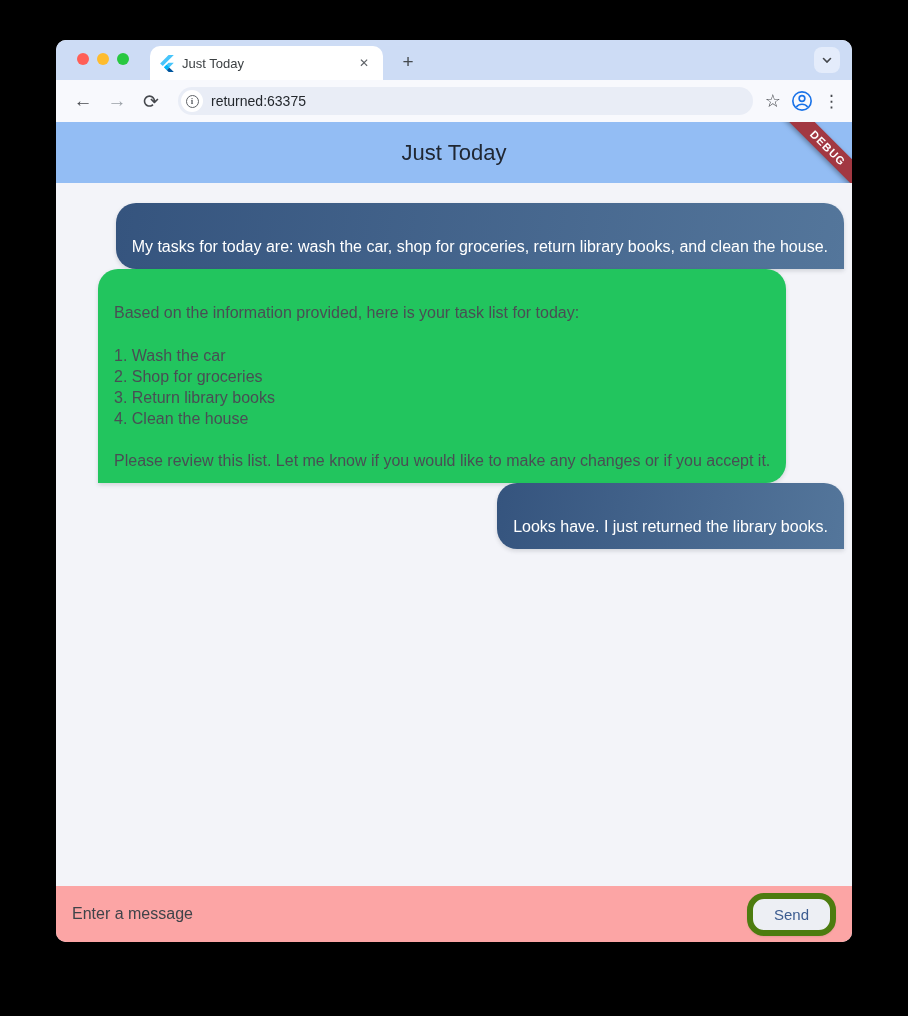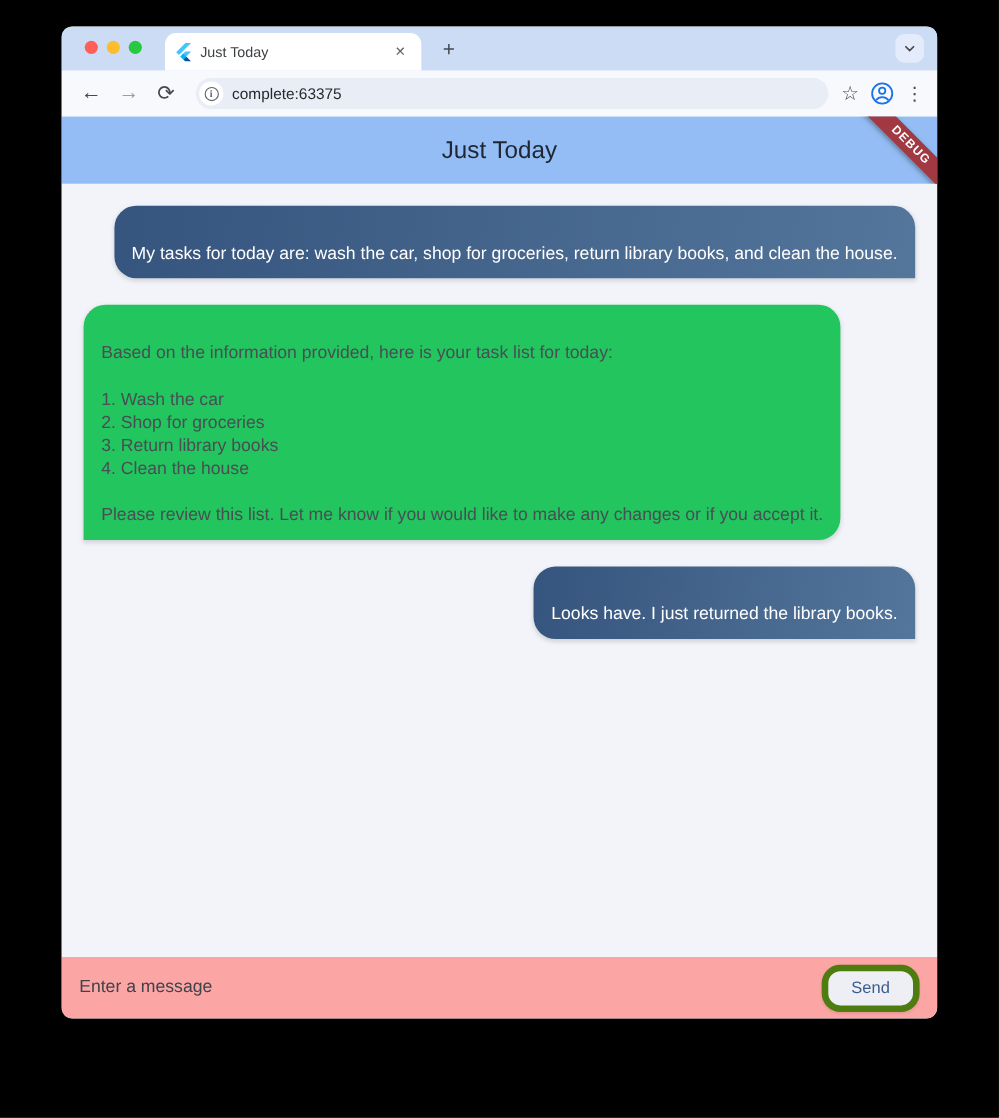--- a/index.html
+++ b/index.html
@@ -1,19 +1,19 @@
 <!DOCTYPE html>
 <html><head>
 <meta charset="utf-8">
 <style>
   * { margin:0; padding:0; box-sizing:border-box; }
   html,body { width:908px; height:1016px; background:#000; overflow:hidden;
               font-family:"Liberation Sans", sans-serif; }
 
-  .window { position:absolute; left:56px; top:24px; width:796px; height:902px;
+  .window { position:absolute; left:56px; top:40px; width:796px; height:902px;
             border-radius:10px; overflow:hidden; background:#f3f4f9;
             box-shadow:0 18px 50px rgba(0,0,0,.55); display:flex; flex-direction:column; }
 
   
   .tabstrip { height:40px; background:#cddcf5; position:relative; flex:0 0 auto; }
   .lights { position:absolute; left:21px; top:13px; display:flex; gap:8px; }
   .light { width:12px; height:12px; border-radius:50%; }
   .light.red { background:#ff5f57; } .light.yellow { background:#febc2e; } .light.green { background:#28c840; }
   .tab { position:absolute; left:94px; top:6px; width:233px; height:34px; background:#fff;
          border-radius:10px 10px 0 0; display:flex; align-items:center; padding:0 10px; gap:8px; }
@@ -44,22 +44,22 @@
 
   
   .appbar { height:61px; background:#93bdf4; position:relative; flex:0 0 auto;
             display:flex; align-items:center; justify-content:center; }
   .appbar-title { font-size:22px; color:#202732; }
   .ribbon-clip { position:absolute; top:0; right:0; width:110px; height:61px; overflow:hidden; pointer-events:none; }
   .ribbon { position:absolute; top:17px; right:-30px; width:108px; transform:rotate(45deg);
             background:#a23842; color:#fff; text-align:center; font-size:11px; font-weight:bold;
             letter-spacing:1px; padding:3px 0; box-shadow:0 2px 5px rgba(0,0,0,.35); }
 
-  .chat { flex:1 1 auto; background:#f3f4f9; overflow:hidden; padding:20px 20px;
-          display:flex; flex-direction:column; gap:24px; }
+  .chat { flex:1 1 auto; background:#f3f4f9; overflow:hidden; padding:20px 8px;
+          display:flex; flex-direction:column; gap:0;margin-left:34px; }
   .bubble { max-width:100%; width:fit-content; padding:12px 16px; font-size:16px; line-height:1.32;
             white-space:pre-line; box-shadow:0 2px 4px rgba(60,64,80,.18); }
   .bubble.user { align-self:flex-end; color:#fff; border-radius:20px 20px 0 20px;
                  background:linear-gradient(100deg, #35547e, #54769b); }
   .bubble.bot  { align-self:flex-start; color:#494e54; border-radius:20px 20px 20px 0;
                  background:#22c55e; }
 
   .composer { height:56px; flex:0 0 auto; background:#fca5a5; display:flex; align-items:center;
               padding:0 16px; gap:12px; }
   .composer input { flex:1 1 auto; border:none; outline:none; background:transparent;
@@ -101,21 +101,21 @@
   </div>
 
   <div class="toolbar">
     <div class="navbtn">←</div>
     <div class="navbtn disabled">→</div>
     <div class="navbtn">⟳</div>
     <div class="urlbar">
       <span class="info-chip">
         <span class="info-glyph">i</span>
       </span>
-      <span class="url-text">complete:63375</span>
+      <span class="url-text">returned:63375</span>
     </div>
     <div class="right">
       <span class="star">☆</span>
       <span style="display:flex">
         <svg width="22" height="22" viewBox="0 0 24 24" fill="none" stroke="#1a73e8" stroke-width="1.8">
           <circle cx="12" cy="12" r="10"></circle>
           <circle cx="12" cy="9.3" r="3.1"></circle>
           <path d="M5.8 18.6a7.8 7.8 0 0 1 12.4 0"></path>
         </svg>
       </span>

